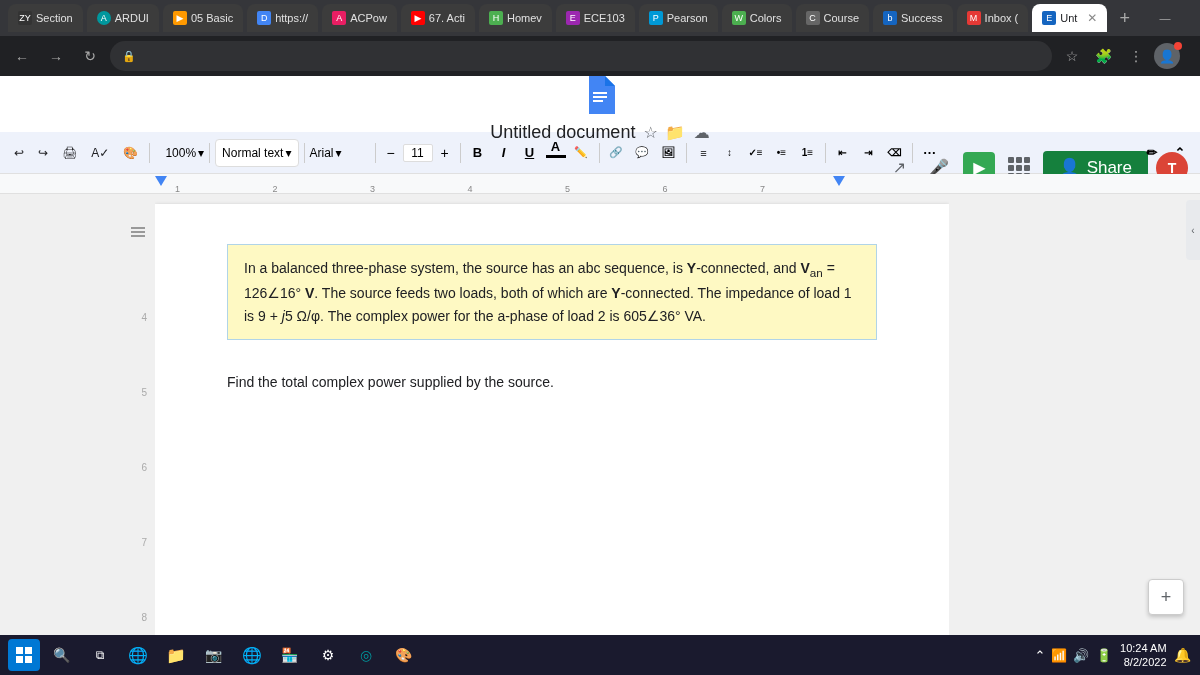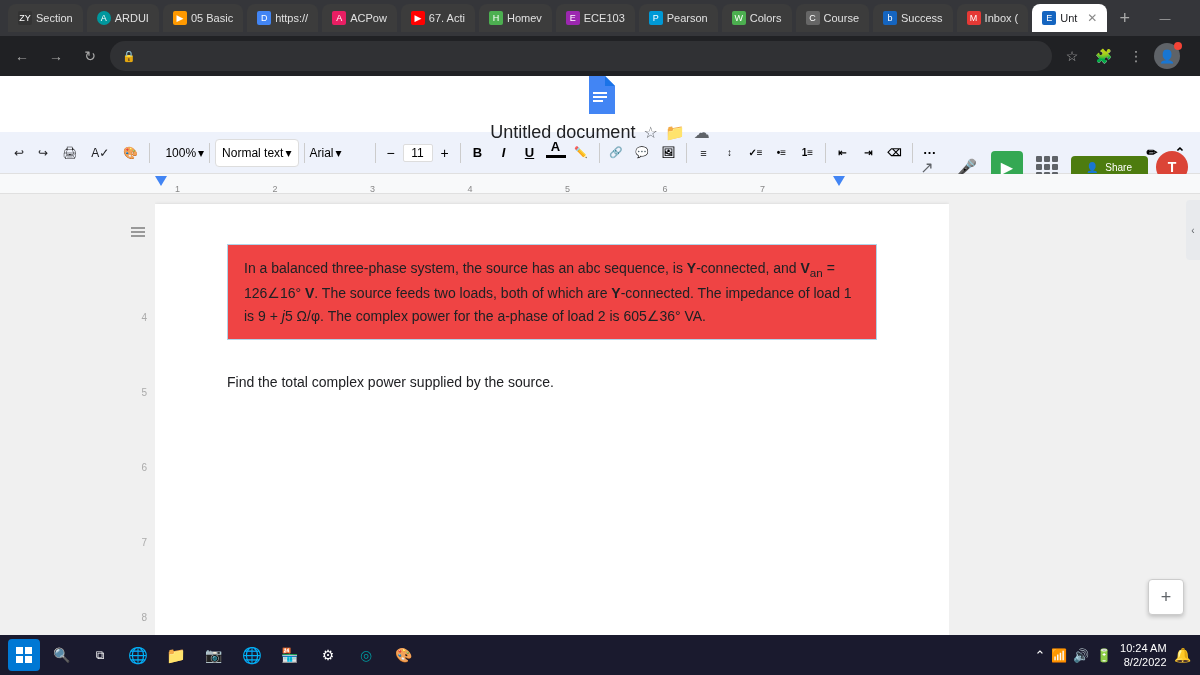--- a/index.html
+++ b/index.html
@@ -25,21 +25,21 @@
     .toolbar-icon-btn { width: 28px; height: 28px; border-radius: 50%; background: none; border: none; color: #aaa; cursor: pointer; display: flex; align-items: center; justify-content: center; font-size: 14px; }
     .profile-avatar { width: 26px; height: 26px; border-radius: 50%; background: #4285f4; color: white; font-size: 13px; font-weight: bold; display: flex; align-items: center; justify-content: center; cursor: pointer; }
 
     
     .docs-app-bar { background: #fff; height: 56px; display: flex; align-items: center; padding: 0 12px; gap: 8px; border-bottom: none; flex-direction: column; }
     .docs-logo { display: flex; align-items: center; gap: 8px; }
     .menu-bar { display: flex; align-items: center; gap: 2px; font-size: 13px; color: #202124; }
     .menu-item { padding: 4px 8px; border-radius: 4px; cursor: pointer; }
     .last-edit { font-size: 12px; color: #5f6368; margin-left: 8px; }
     .app-bar-right { display: flex; align-items: center; gap: 8px; margin-left: auto; }
-    .share-btn { background: #4d7c0f; color: white; border: none; border-radius: 4px; padding: 6px 16px; font-size: 10px; font-weight: 500; cursor: pointer; display: flex; align-items: center; gap: 6px; }
+    .share-btn { background: #15803d; color: white; border: none; border-radius: 4px; padding: 6px 16px; font-size: 17px; font-weight: 500; cursor: pointer; display: flex; align-items: center; gap: 6px; }
     .user-avatar-docs { width: 32px; height: 32px; border-radius: 50%; background: #db4437; color: white; font-size: 14px; font-weight: bold; display: flex; align-items: center; justify-content: center; cursor: pointer; }
     .app-bar-icon-btn { width: 32px; height: 32px; border-radius: 50%; background: none; border: none; color: #5f6368; cursor: pointer; display: flex; align-items: center; justify-content: center; font-size: 16px; }
     .google-apps-btn { width: 32px; height: 32px; border-radius: 50%; background: none; border: none; cursor: pointer; display: flex; align-items: center; justify-content: center; }
 
     
     .docs-toolbar { background: #eef2fb; height: 42px; display: flex; align-items: center; padding: 0 8px; gap: 2px; border-bottom: 1px solid #e0e0e0; overflow: hidden; }
     .toolbar-btn { height: 28px; padding: 0 6px; border-radius: 4px; background: none; border: none; cursor: pointer; display: flex; align-items: center; gap: 2px; color: #202124; font-size: 12px; }
     .toolbar-separator { width: 1px; height: 20px; background: #ccc; margin: 0 3px; }
     .toolbar-zoom { display: flex; align-items: center; gap: 2px; font-size: 12px; margin-left: 10px; }
     .toolbar-style { display: flex; align-items: center; gap: 2px; background: #fff; border: 1px solid #ddd; border-radius: 4px; padding: 2px 6px; font-size: 12px; height: 28px; cursor: pointer; }
@@ -58,21 +58,21 @@
     .ruler { background: #f8f9fa; height: 20px; border-bottom: 1px solid #e0e0e0; display: flex; align-items: center; padding-left: 155px; overflow: hidden; font-size: 9px; color: #aaa; position: relative; }
 
     
     .doc-main { display: flex; background: #f0f0f0; height: calc(675px - 56px - 42px - 36px - 40px - 20px); }
     .left-margin { width: 155px; background: #f0f0f0; position: relative; display: flex; justify-content: flex-end; align-items: flex-start; padding-top: 20px; padding-right: 8px; }
     .doc-page { background: #fff; width: 794px; min-height: 400px; box-shadow: 0 1px 4px rgba(0,0,0,0.2); padding: 40px 72px; margin: 10px 0; }
     .right-margin { flex: 1; background: #f0f0f0; }
 
     
     .doc-content { font-size: 11pt; font-family: Arial, sans-serif; color: #202124; line-height: 1.5; }
-    .highlighted-box { background: #ef4444; border: 1px solid #b0d4e8; padding: 12px 16px; margin-bottom: 20px; font-size: 10.5pt; line-height: 1.6; }
+    .highlighted-box { background: #fef9c3; border: 1px solid #b0d4e8; padding: 12px 16px; margin-bottom: 20px; font-size: 10.5pt; line-height: 1.6; }
     .problem-text { font-size: 10.5pt; color: #202124; margin-top: 32px; }
 
     
     .taskbar { position: fixed; bottom: 0; width: 1200px; height: 40px; background: #1a1a2e; display: flex; align-items: center; padding: 0 8px; gap: 6px; z-index: 100; }
     .taskbar-start { width: 32px; height: 32px; background: #0078d4; border-radius: 4px; display: flex; align-items: center; justify-content: center; cursor: pointer; }
     .taskbar-item { width: 32px; height: 32px; display: flex; align-items: center; justify-content: center; cursor: pointer; border-radius: 4px; }
     .taskbar-right { margin-left: auto; display: flex; align-items: center; gap: 8px; color: #fff; font-size: 11px; }
     .taskbar-clock { text-align: right; line-height: 1.3; }
     .system-icons { display: flex; gap: 6px; align-items: center; color: #fff; font-size: 13px; }
 

